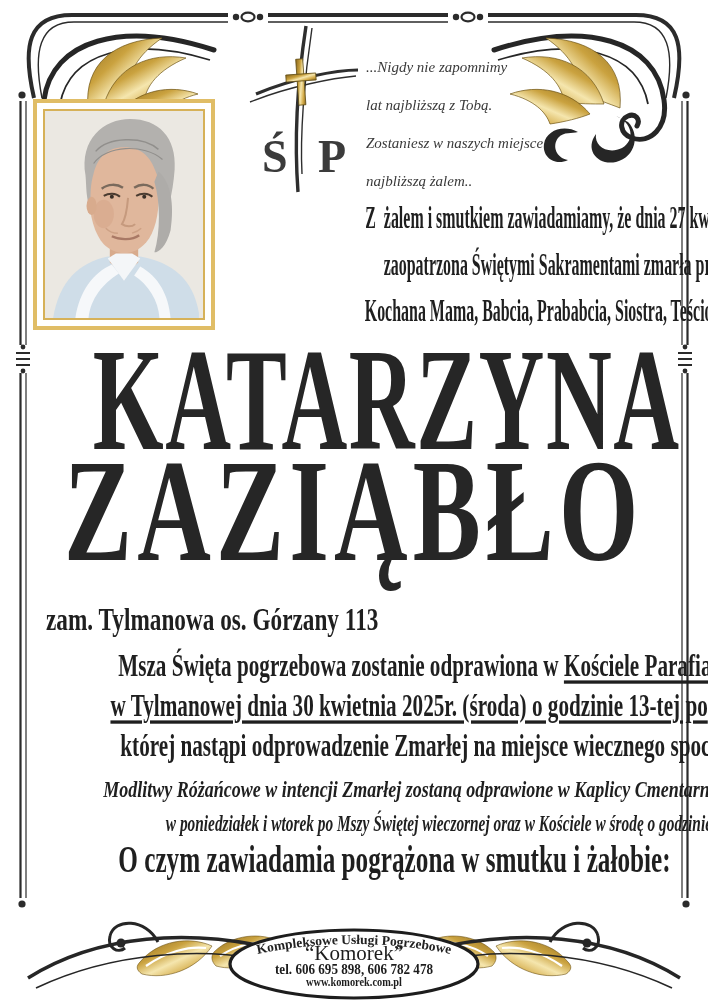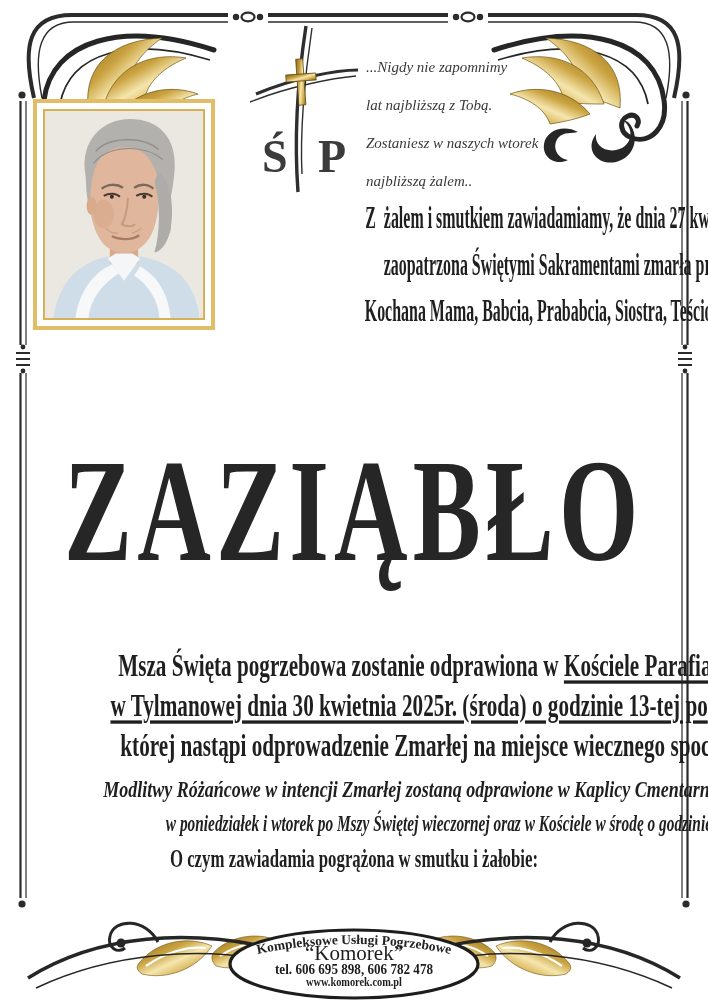--- a/index.html
+++ b/index.html
@@ -25,21 +25,21 @@
   .name2{top:436px;line-height:150px;font-weight:bold;}
   .name2 .cond{font-size:120px;letter-spacing:6px;transform:scale(0.85,1.22);}
   .addr{position:absolute;left:46px;top:600px;line-height:40px;font-weight:bold;font-size:31px;color:#1f1f1f;}
   .addr .condL{transform:scale(0.75,1.05);}
   .mass{top:645px;line-height:40px;font-weight:bold;font-size:29px;color:#1f1f1f;}
   .mass .cond{transform:scale(0.73,1.1);}
   .ul{text-decoration:underline;text-decoration-thickness:2.5px;text-underline-offset:4px;}
   .rosary{top:772px;line-height:34px;font-weight:bold;font-style:italic;font-size:24px;color:#1f1f1f;}
   .rosary .cond.r1{transform:scale(0.75,1);}
   .rosary .cond.r2{transform:scale(0.64,1);}
-  .closing{top:840px;line-height:38px;font-weight:bold;font-size:24px;color:#1f1f1f;}
+  .closing{top:840px;line-height:38px;font-weight:bold;font-size:36px;color:#1f1f1f;}
   .closing .cond{transform:scale(0.70,1.05);}
   .family{top:882px;line-height:46px;font-weight:bold;font-family:"Liberation Sans",sans-serif;
           font-size:36px;color:#3e3e3e;}
   .family .cond{transform:scale(0.88,1);}
   .bg-orn{position:absolute;left:0;top:0;z-index:0;}
   .fg{z-index:2;}
   .logo{position:absolute;left:226px;top:916px;width:256px;height:84px;z-index:3;}
 </style>
 </head>
 <body>
@@ -171,34 +171,40 @@
         <path d="M 60,116 C 64,120 68,121 72,121" stroke="#cda185" stroke-width="1.4" fill="none"></path>
         <path d="M 95,116 C 92,119 89,120 86,121" stroke="#cda185" stroke-width="1.4" fill="none"></path>
         <path d="M 62,146 L 78,168 L 94,146 L 86,141 L 70,141 Z" fill="#f4f6f8"></path>
       </svg>
     </div>
   </div>
 
   <div class="epitaph fg">
     <div>...Nigdy nie zapomnimy</div>
     <div>lat najbliższą z Tobą.</div>
-    <div>Zostaniesz w naszych wtorek</div>
+    <div>Zostaniesz w naszych miejsce</div>
     <div>najbliższą żalem..</div>
   </div>
 
   <div class="center-block ann ann-wrap fg">
     <div><span class="cond">Z  żalem i smutkiem zawiadamiamy, że dnia 27 kwietnia 2025r.</span></div>
     <div><span class="cond">zaopatrzona Świętymi Sakramentami zmarła przeżywszy 85 lat nasza</span></div>
     <div><span class="cond">Kochana Mama, Babcia, Prababcia, Siostra, Teściowa i Ciocia.</span></div>
   </div>
 
+  <div class="center-block name1 fg">
+    <span class="cond">KATARZYNA</span>
+  </div>
   <div class="center-block name2 fg">
     <span class="cond">ZAZIĄBŁO</span>
   </div>
 
+  <div class="addr fg">
+    <span class="condL">zam. Tylmanowa os. Górzany 113</span>
+  </div>
 
   <div class="center-block mass fg">
     <div><span class="cond"><span>Msza Święta pogrzebowa zostanie odprawiona w </span><span class="ul">Kościele Parafialnym</span></span></div>
     <div><span class="cond"><span class="ul">w Tylmanowej dnia 30 kwietnia 2025r. (środa) o godzinie 13-tej po</span></span></div>
     <div><span class="cond">której nastąpi odprowadzenie Zmarłej na miejsce wiecznego spoczynku.</span></div>
   </div>
 
   <div class="center-block rosary fg">
     <div><span class="cond r1">Modlitwy Różańcowe w intencji Zmarłej zostaną odprawione w Kaplicy Cmentarnej</span></div>
     <div><span class="cond r2">w poniedziałek i wtorek po Mszy Świętej wieczornej oraz w Kościele w środę o godzinie 12:30.</span></div>

